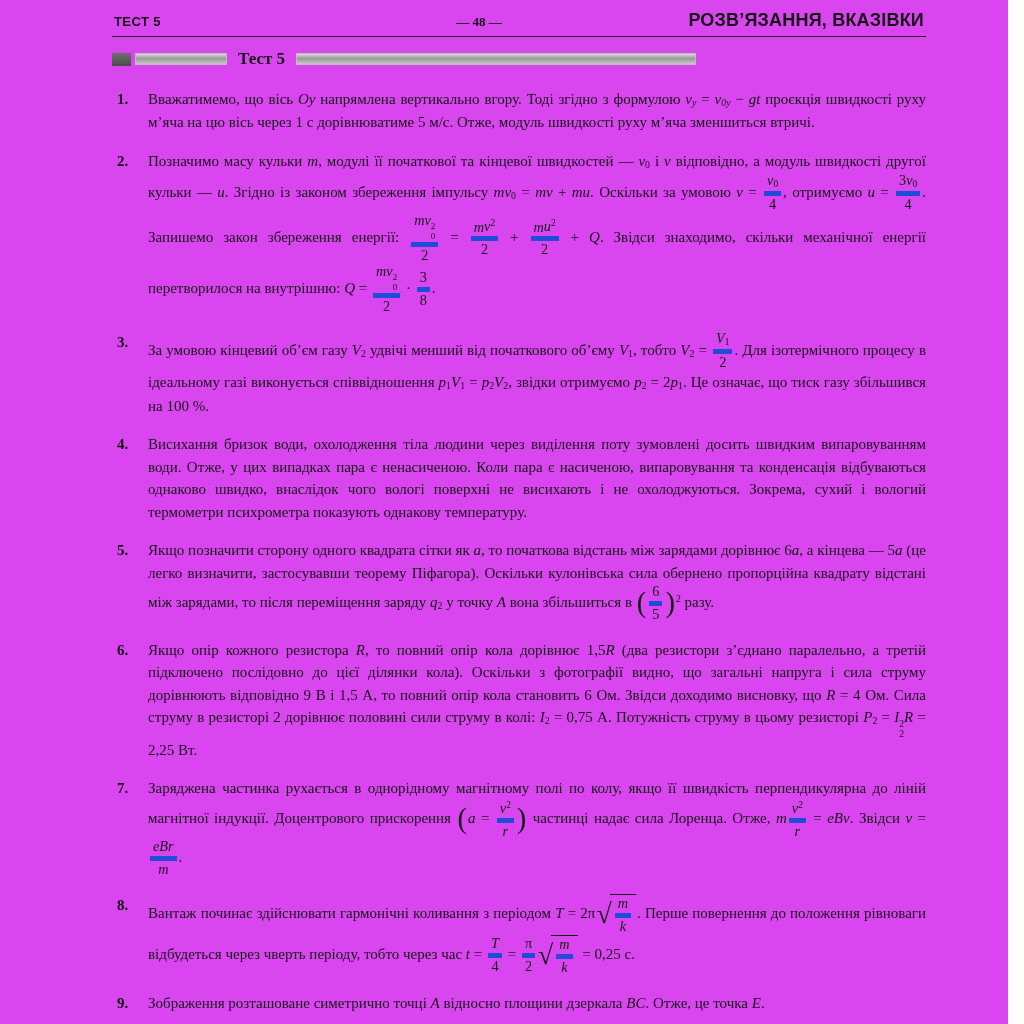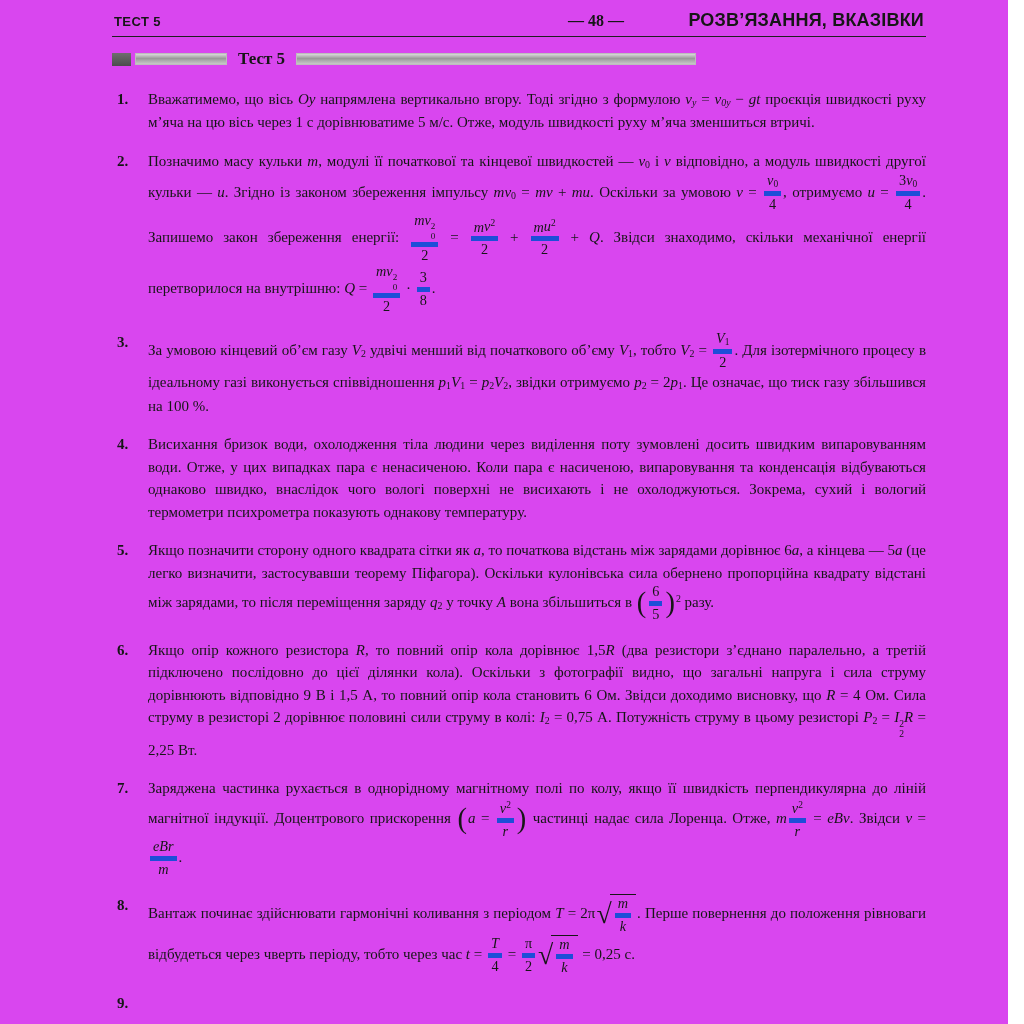--- a/index.html
+++ b/index.html
@@ -3,21 +3,21 @@
 <meta charset="utf-8">
 <style>
   * { margin:0; padding:0; box-sizing:border-box; }
   html, body { width:1024px; background:#ffffff; }
   body { font-family:"Liberation Serif", serif; color:#161616; }
   .page { width:1008px; height:1024px; padding:6px 82px 0 112px; overflow:hidden; background:#d946ef; }
 
   
   .running-head { display:flex; align-items:baseline; padding:4px 2px 5px 2px; border-bottom:1.6px solid #1f1f1f; }
   .rh-left  { width:220px; font-family:"Liberation Sans", sans-serif; font-weight:bold; font-size:13px; letter-spacing:.4px; }
-  .rh-center{ flex:1; text-align:right; font-weight:bold; font-size:16px; }
+  .rh-center{ flex:1; text-align:center; font-weight:bold; font-size:13px; }
   .rh-right { width:300px; text-align:right; font-family:"Liberation Sans", sans-serif; font-weight:bold; font-size:18px; letter-spacing:.2px; }
 
   
   .section-bar { display:flex; align-items:center; margin-top:13px; height:18px; }
   .sec-sq  { width:19px; height:13px; background:linear-gradient(180deg,#6e6e6e,#4c4c4c); margin-right:4px; }
   .sec-bar { height:12px; background:linear-gradient(180deg,#d9d9d9 0%,#9a9a9a 45%,#c7c7c7 100%); border:1px solid #bdbdbd; }
   .sec-bar.left  { width:92px;  margin-right:11px; }
   .sec-bar.right { width:400px; margin-left:11px; }
   .section-title { font-weight:bold; font-size:17px; }
 
@@ -124,16 +124,16 @@
           </span> = <span class="frac">
             <span class="fnum">π</span>
             <span class="fden">2</span>
           </span><span class="sqrt">
             <span class="rad">√</span>
             <span class="sqc"><span class="frac">
                 <span class="fnum"><i class="mvar">m</i></span>
                 <span class="fden"><i class="mvar">k</i></span>
               </span></span>
           </span> = 0,25 с.</span></div>
-      <div class="item"><span class="inum">9.</span></div>
+      <div class="item"><span class="inum">9.</span><span class="ibody">Зображення розташоване симетрично точці <i class="mvar">A</i> відносно площини дзеркала <i class="mvar">BC</i>. Отже, це точка <i class="mvar">E</i>.</span></div>
     </div>
 
 </div>
 
 </body></html>

